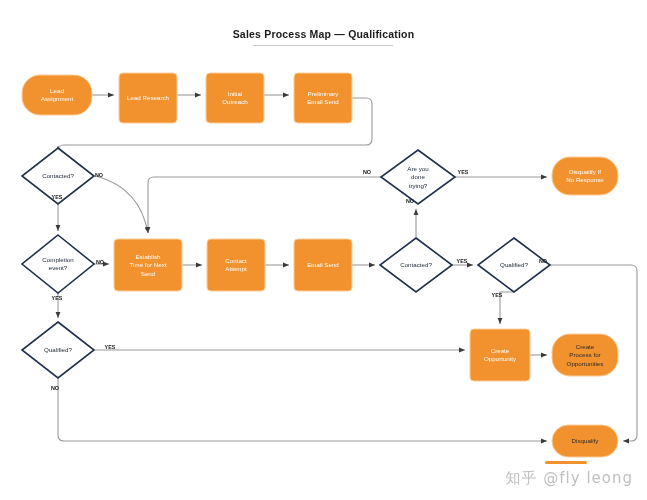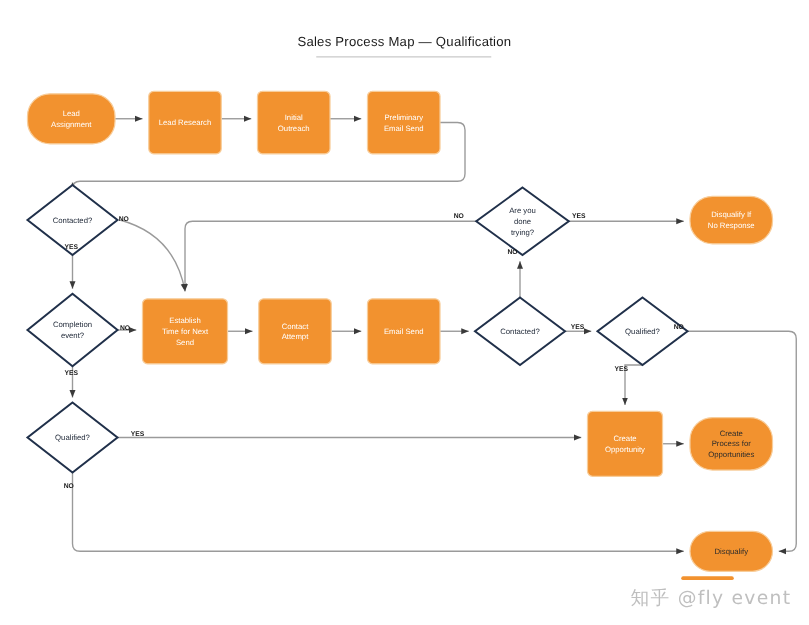--- a/index.html
+++ b/index.html
@@ -6,21 +6,21 @@
   body{
     width:647px;height:500px;
     font-family:"Liberation Sans","DejaVu Sans",sans-serif;
     overflow:hidden;position:relative;
   }
   #canvas{position:absolute;left:0;top:0;width:647px;height:500px;}
   svg#flow{position:absolute;left:0;top:0;width:647px;height:500px;}
 
   .title{
     position:absolute;left:0;top:28px;width:647px;text-align:center;
-    font-size:10.5px;font-weight:normal;color:#1a1a1a;letter-spacing:.2px;
+    font-size:10.5px;font-weight:bold;color:#1a1a1a;letter-spacing:.2px;
   }
   .title-rule{
     position:absolute;left:253px;top:45px;width:140px;height:1px;
     background:#c9c9c9;
   }
   .watermark{
     position:absolute;right:14px;bottom:12px;
     font-size:15px;color:#bfbfbf;letter-spacing:1px;
     font-family:"DejaVu Sans",sans-serif;white-space:nowrap;
   }
@@ -162,15 +162,15 @@
         <text x="543" y="263" text-anchor="middle" font-size="5.4" font-weight="bold" fill="#1a1a1a" font-family="&quot;Liberation Sans&quot;,&quot;DejaVu Sans&quot;,sans-serif">NO</text>
         <text x="497" y="297" text-anchor="middle" font-size="5.4" font-weight="bold" fill="#1a1a1a" font-family="&quot;Liberation Sans&quot;,&quot;DejaVu Sans&quot;,sans-serif">YES</text>
         <text x="367" y="174" text-anchor="middle" font-size="5.4" font-weight="bold" fill="#1a1a1a" font-family="&quot;Liberation Sans&quot;,&quot;DejaVu Sans&quot;,sans-serif">NO</text>
         <text x="463" y="174" text-anchor="middle" font-size="5.4" font-weight="bold" fill="#1a1a1a" font-family="&quot;Liberation Sans&quot;,&quot;DejaVu Sans&quot;,sans-serif">YES</text>
         <text x="110" y="349" text-anchor="middle" font-size="5.4" font-weight="bold" fill="#1a1a1a" font-family="&quot;Liberation Sans&quot;,&quot;DejaVu Sans&quot;,sans-serif">YES</text>
         <text x="55" y="390" text-anchor="middle" font-size="5.4" font-weight="bold" fill="#1a1a1a" font-family="&quot;Liberation Sans&quot;,&quot;DejaVu Sans&quot;,sans-serif">NO</text>
       </g>
   </svg>
 
   <div class="wm-bar"></div>
-  <div class="watermark">知乎 @fly event</div>
+  <div class="watermark">知乎 @fly leong</div>
 
 </div>
 
 </body></html>

